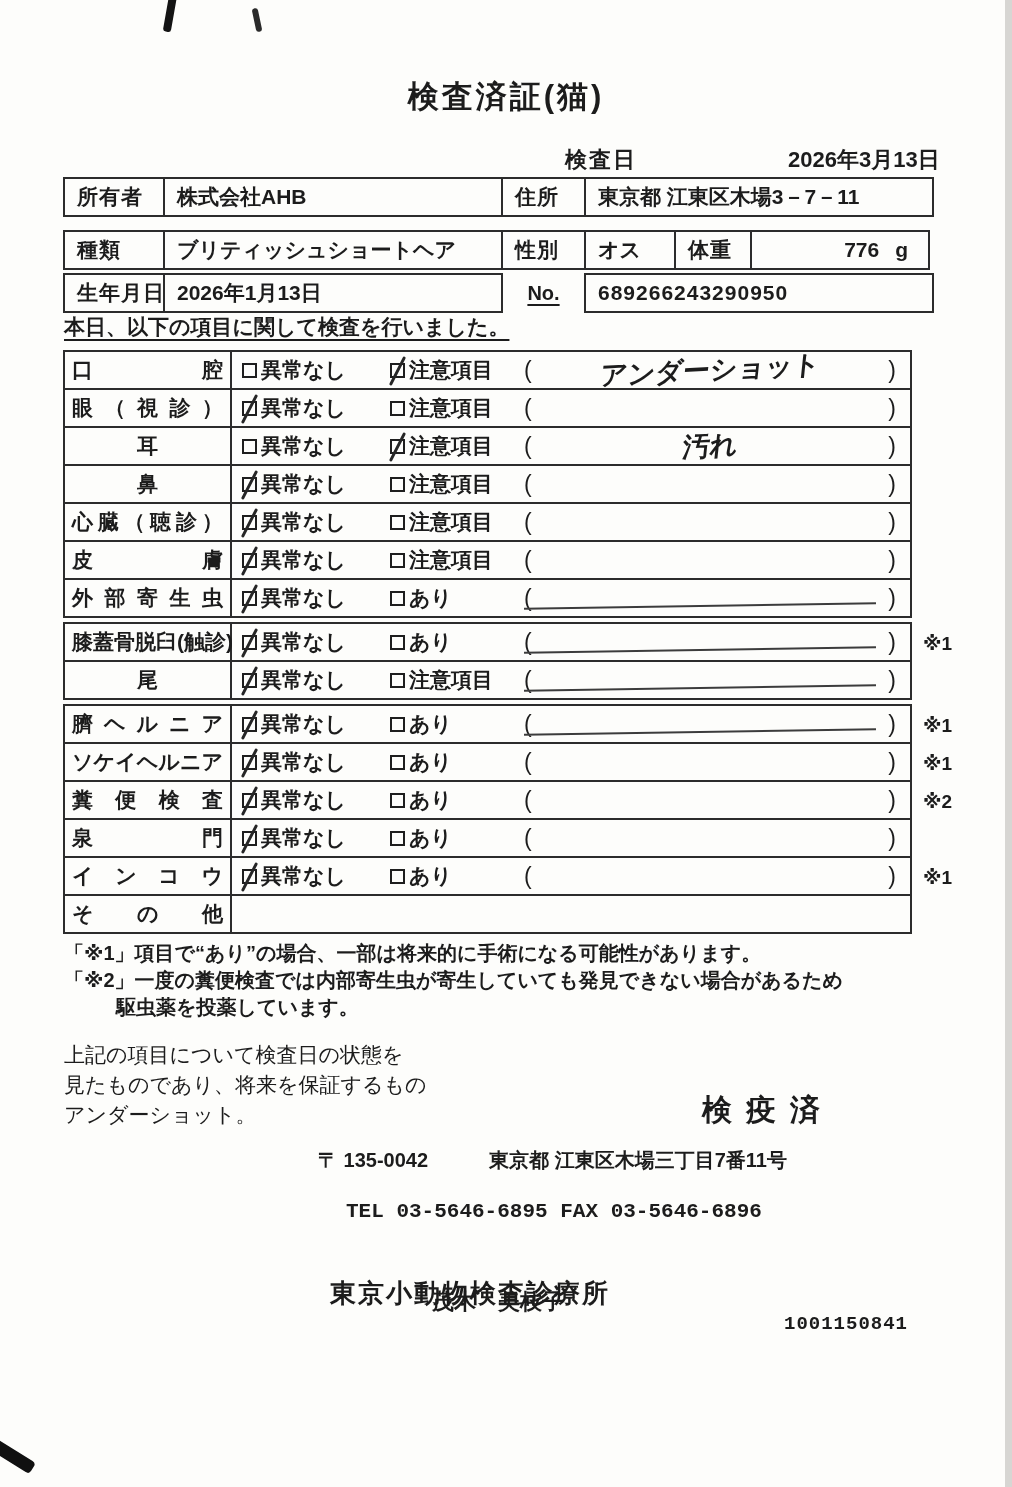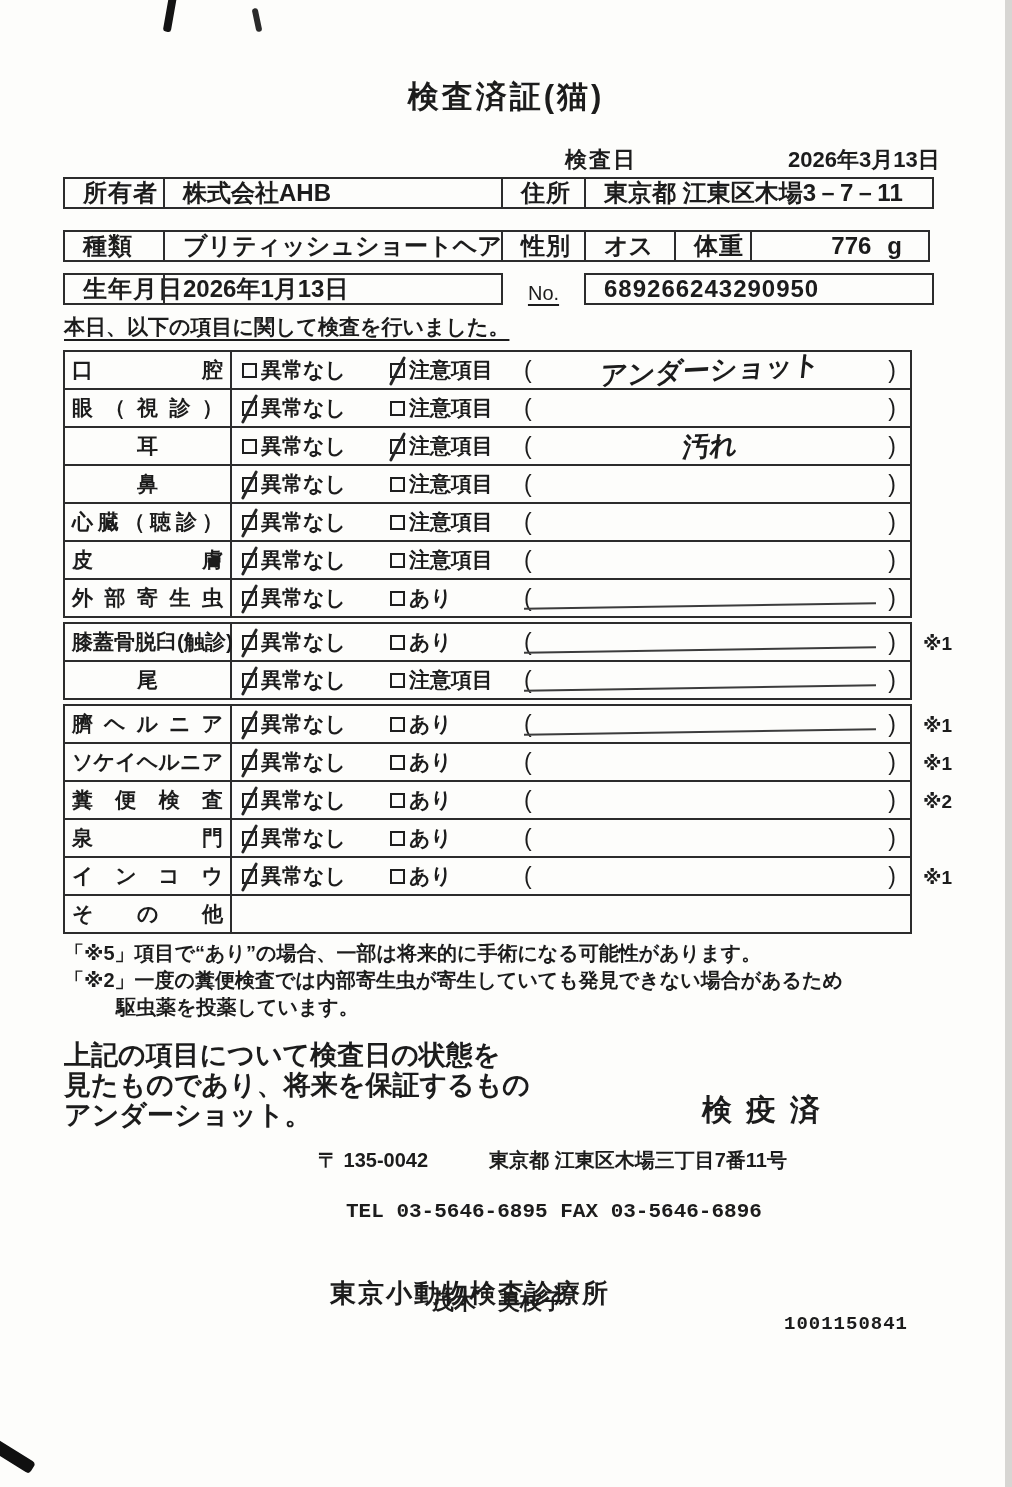--- a/index.html
+++ b/index.html
@@ -12,27 +12,27 @@
   .smudge-2{position:absolute;left:254px;top:8px;width:6px;height:24px;background:#2a2a2a;transform:rotate(-12deg);border-radius:3px}
   .smudge-3{position:absolute;left:-10px;bottom:24px;width:46px;height:13px;background:#101010;transform:rotate(32deg);border-radius:4px}
   .edge-right{position:absolute;right:0;top:0;width:7px;height:100%;background:#d7d6d3}
 
   .title{position:absolute;top:76px;left:0;width:100%;text-align:center;font-size:31px;font-weight:700;letter-spacing:3px}
 
   .date-label{position:absolute;left:565px;top:145px;font-size:22px;font-weight:700;letter-spacing:2px}
   .date-value{position:absolute;left:788px;top:145px;font-size:22px;font-weight:700}
 
   .trow{position:absolute;display:flex}
-  .cell{border:2px solid #2c2c2c;display:flex;align-items:center;padding:0 18px;font-size:24px;font-weight:700;height:32px;margin-left:-2px;white-space:nowrap}
+  .cell{border:2px solid #2c2c2c;display:flex;align-items:center;padding:0 12px;font-size:21px;font-weight:700;height:40px;margin-left:-2px;white-space:nowrap}
   .cell:first-child{margin-left:0}
   .cell.lab{letter-spacing:1px}
   .cell.num{letter-spacing:1px}
   .cell.weight{justify-content:flex-end}
   .unit{margin-left:16px;padding-right:8px;font-weight:700}
-  .no-label{width:85px;height:40px;display:flex;align-items:center;justify-content:center;font-size:20px;font-weight:400;text-decoration:underline;text-underline-offset:4px;margin-left:-2px}
+  .no-label{width:85px;height:40px;display:flex;align-items:center;justify-content:center;font-size:20px;font-weight:700;text-decoration:underline;text-underline-offset:4px;margin-left:-2px}
 
   .intro{position:absolute;left:64px;top:313px;font-size:21px;font-weight:700;text-decoration:underline;text-underline-offset:5px}
 
   
   .checklist{position:absolute;left:63px;top:352px;width:920px}
   .check-row{position:relative;width:849px;height:40px;border:2px solid #2c2c2c;margin-top:-2px;display:flex;background:#fdfdfb}
   .check-row.gap{margin-top:4px}
   .lblcell{width:167px;border-right:2px solid #2c2c2c;display:flex;align-items:center;padding:0 7px;font-size:21px;font-weight:700;flex:none}
   .lbl{display:flex;flex:1;align-items:center}
   .lbl.justify{justify-content:space-between}
@@ -48,21 +48,21 @@
   .paren{font-size:23px;font-weight:400}
   .paren.open{margin-left:2px}
   .paren.close{margin-right:14px}
   .note{flex:1;text-align:center;font-size:27px;font-weight:600;font-family:"DejaVu Serif","Liberation Serif",serif;transform:rotate(-3deg) skewX(-9deg);white-space:nowrap;overflow:visible}
   .refmark{position:absolute;left:858px;top:8px;font-size:19px;font-weight:700;white-space:nowrap}
   .strike-line{display:none;position:absolute;left:292px;right:34px;top:25px;height:2px;background:#3c3c3c;transform:rotate(-0.9deg)}
 
   .footnotes{position:absolute;left:64px;top:940px;font-size:20px;font-weight:700;line-height:27px}
   .footnotes .fn3{margin-left:52px}
 
-  .disclaimer{position:absolute;left:64px;top:1040px;font-size:27px;font-weight:700;line-height:30px}
+  .disclaimer{position:absolute;left:64px;top:1040px;font-size:21px;font-weight:400;line-height:30px}
 
   .stamp{position:absolute;left:702px;top:1090px;font-size:30px;font-weight:600;letter-spacing:14px;white-space:nowrap}
 
   .postal-line{position:absolute;left:318px;top:1147px;font-size:20px;font-weight:700;white-space:nowrap}
   .postal-line .addr{margin-left:61px}
   .tel-line{position:absolute;left:346px;top:1200px;font-size:21px;font-weight:700;font-family:"Liberation Mono","DejaVu Sans Mono",monospace;white-space:nowrap}
   .clinic-name{position:absolute;left:330px;top:1276px;font-size:26px;font-weight:700;letter-spacing:2px}
   .clinic-rep{position:absolute;left:432px;top:1287px;font-size:22px;font-weight:600}
   .serial{position:absolute;left:784px;top:1313px;font-size:19px;font-weight:700;font-family:"Liberation Mono","DejaVu Sans Mono",monospace;letter-spacing:1px}
 </style>
@@ -506,21 +506,21 @@
         <span class="paren open">(</span>
         <span class="note"></span>
         <span class="paren close">)</span>
 
       </div>
       <span class="refmark"></span>
     </div>
     </div>
 
   <div class="footnotes">
-    <div>「※5」項目で“あり”の場合、一部は将来的に手術になる可能性があります。</div>
+    <div>「※1」項目で“あり”の場合、一部は将来的に手術になる可能性があります。</div>
     <div>「※2」一度の糞便検査では内部寄生虫が寄生していても発見できない場合があるため</div>
     <div class="fn3">駆虫薬を投薬しています。</div>
   </div>
 
   <div class="disclaimer">
     <div>上記の項目について検査日の状態を</div>
     <div>見たものであり、将来を保証するもの</div>
     <div>アンダーショット。</div>
   </div>
 

